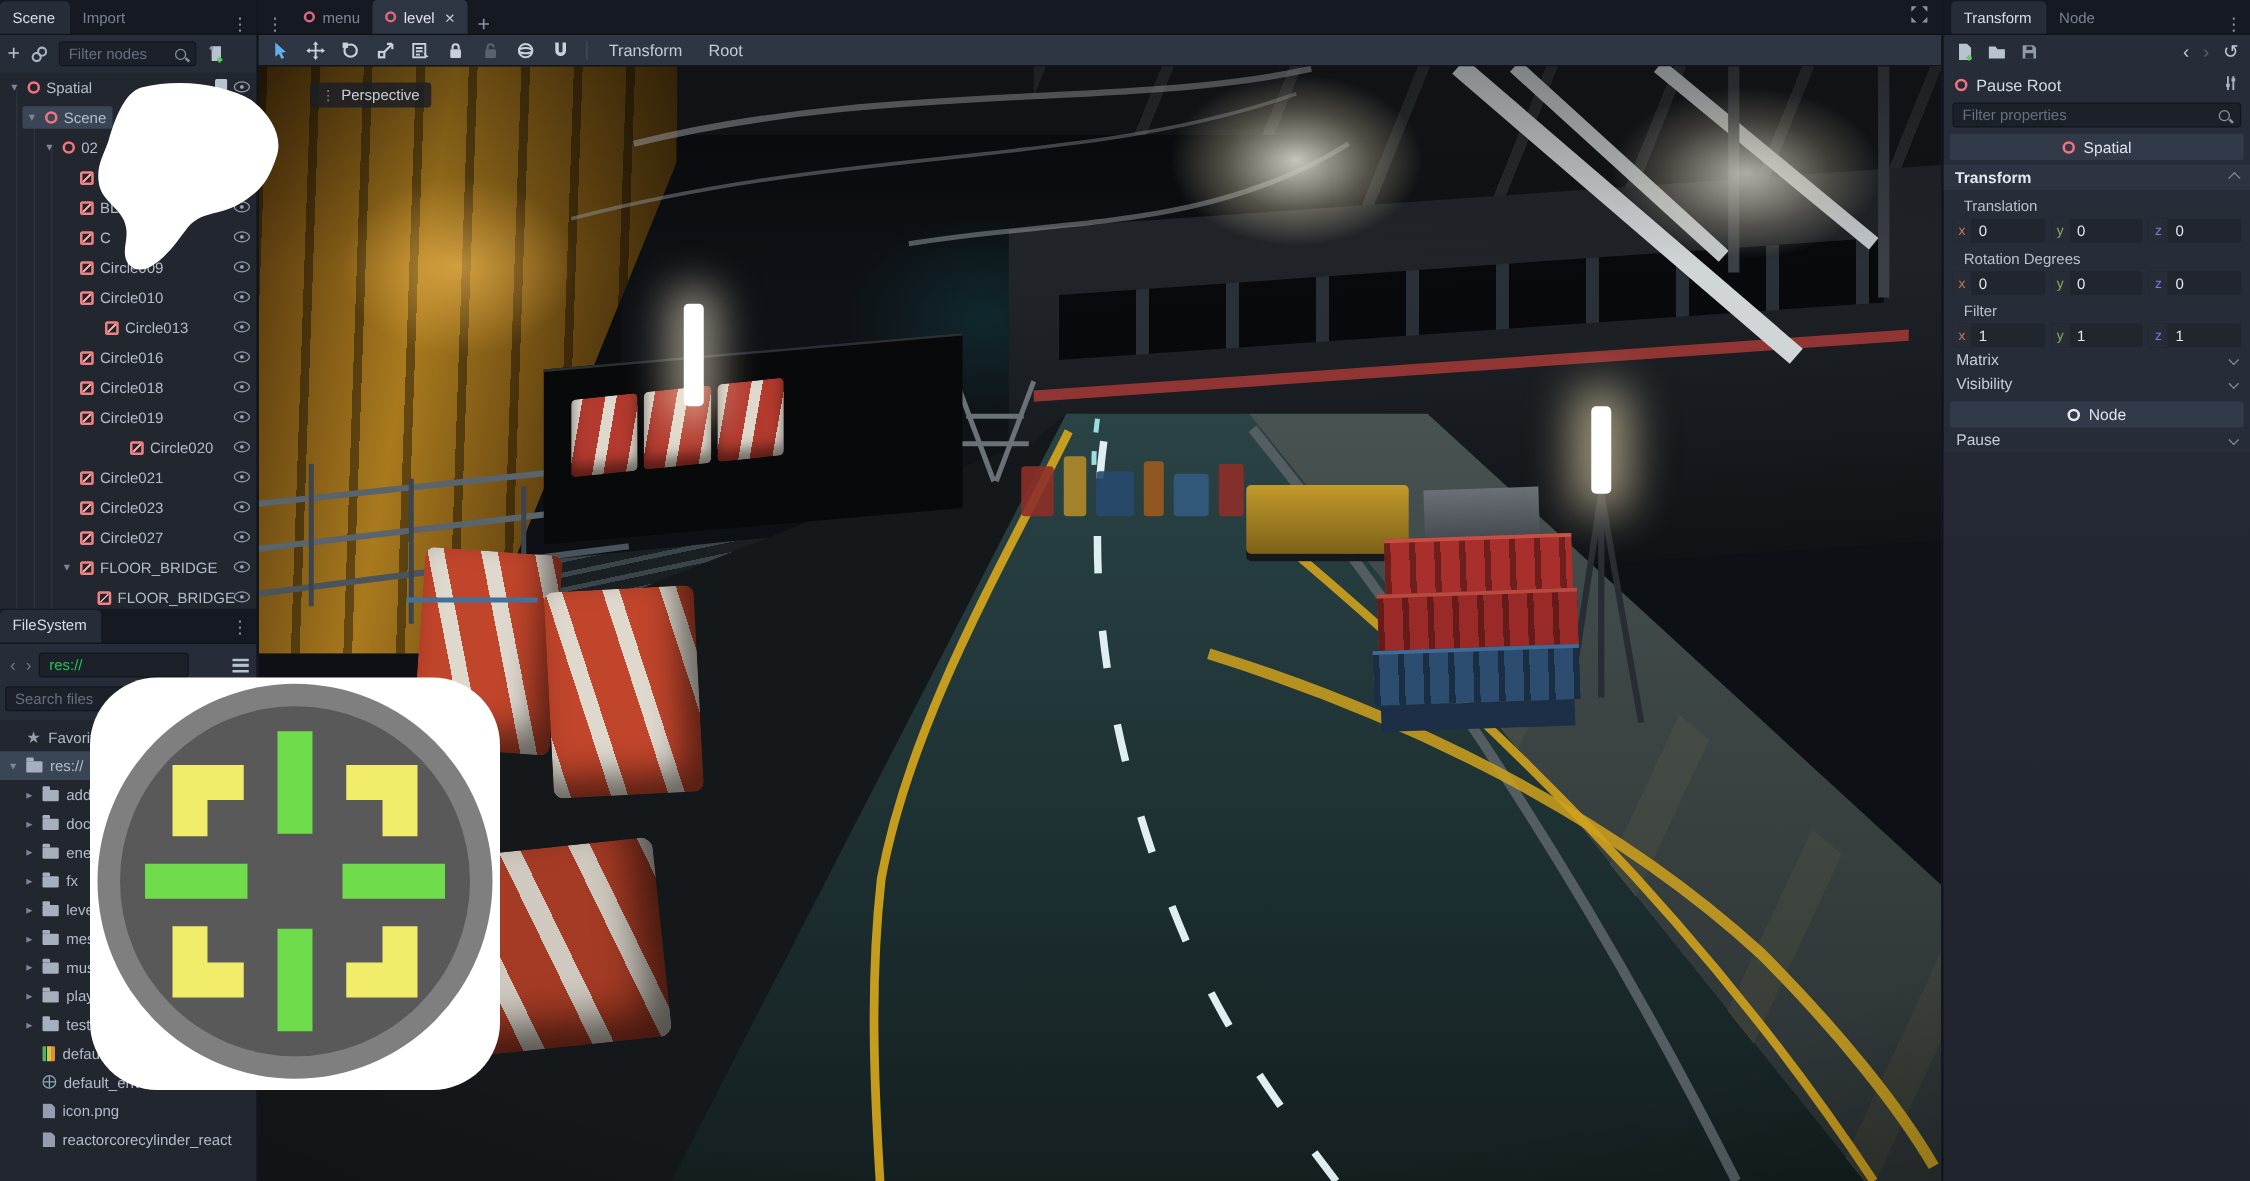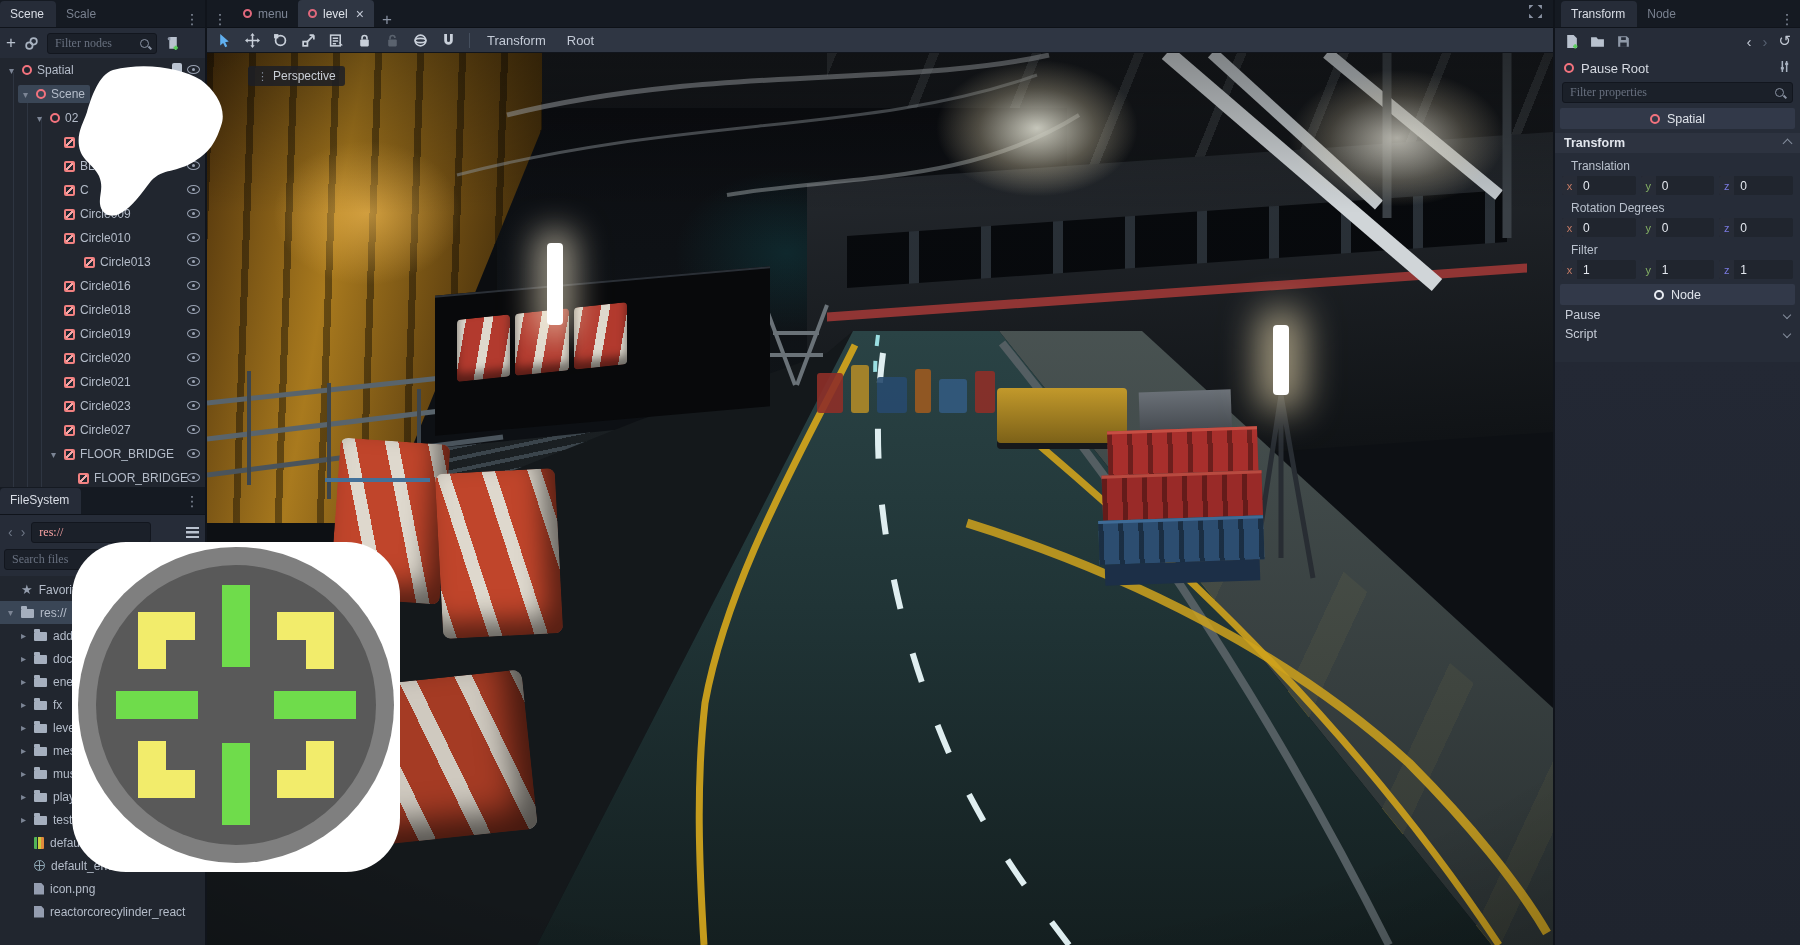--- a/index.html
+++ b/index.html
@@ -6,22 +6,22 @@
   *{box-sizing:border-box;}
   #app{position:relative;width:1800px;height:945px;background:#1a1f28;overflow:hidden;
        font-family:"Liberation Sans",sans-serif;color:#b6bdc9;font-size:12px;}
   .abs{position:absolute;}
 
   
   .tabbar{background:#151a22;display:flex;align-items:flex-end;height:28px;border-bottom:1px solid #10141b;}
   .tab{padding:5px 12px 6px 10px;color:#79818f;display:flex;align-items:center;gap:6px;height:26px;border-radius:4px 4px 0 0;cursor:default;}
   .tab.active{background:#262c38;color:#d9dde5;}
   .kebab{color:#8a93a3;font-size:14px;padding:0 6px;}
-  .inputbox{background:#1b2029;border:1px solid #12161e;border-radius:3px;color:#fca5a5;
-            font-family:Liberation Serif, serif;font-size:12px;padding:2px 20px 2px 7px;outline:none;}
+  .inputbox{background:#1b2029;border:1px solid #12161e;border-radius:3px;color:#22c55e;
+            font-family:Liberation Sans, sans-serif;font-size:12px;padding:2px 20px 2px 7px;outline:none;}
   .inputbox::placeholder{color:#68707f;}
   .mag{position:absolute;width:12px;height:12px;}
   .mag::before{content:"";position:absolute;left:0;top:0;width:7px;height:7px;border:1.6px solid #8a93a3;border-radius:50%;}
   .mag::after{content:"";position:absolute;left:8px;top:8px;width:4px;height:1.8px;background:#8a93a3;transform:rotate(45deg);}
   .chev{width:7px;height:7px;border-right:1.6px solid #858e9d;border-bottom:1.6px solid #858e9d;transform:rotate(45deg);display:inline-block;}
   .chev.up{transform:rotate(-135deg);}
 
   
   .i-node{width:10px;height:10px;border:2.4px solid #f3737e;border-radius:50%;display:inline-block;flex:none;}
   .i-node.white{border-color:#e8ecf2;}
@@ -112,21 +112,21 @@
 <body>
 
 <div id="app">
 
   <div id="dock-left" class="abs">
     <div class="tabbar">
       <div class="tab active">
           <span>Scene</span>
         </div>
       <div class="tab">
-          <span>Scale</span>
+          <span>Import</span>
         </div>
       <span class="kebab" style="margin-left:auto;">⋮</span>
     </div>
     <div class="dock-toolbar">
       <span class="plusbtn">+</span>
       <span>
         <svg class="icon" viewBox="0 0 14 14" fill="none" stroke="#a9b3c1" stroke-width="1.6">
             <circle cx="5" cy="9" r="3"></circle>
             <circle cx="9" cy="5" r="3"></circle>
           </svg>
@@ -269,21 +269,21 @@
     <span class="rowhl">
       <span class="arrow"></span>
       <span class="nicon i-mesh"></span>
       <span class="nlabel">Circle019</span>
     </span>
     <span class="right">
 
       <span class="eyeslot eye"></span>
     </span>
   </div>
-        <div class="trow" style="padding-left: 46px;">
+        <div class="trow" style="padding-left: 46px; margin-left: 40px;">
     <span class="rowhl">
       <span class="arrow"></span>
       <span class="nicon i-mesh"></span>
       <span class="nlabel">Circle020</span>
     </span>
     <span class="right">
 
       <span class="eyeslot eye"></span>
     </span>
   </div>
@@ -740,20 +740,30 @@
             </span>
       <span class="vfield">
               <span class="ax axy" style="color: rgb(132, 177, 100);">y</span>
               <span class="val vy">1</span>
             </span>
       <span class="vfield">
               <span class="ax axz" style="color: rgb(122, 122, 224);">z</span>
               <span class="val vz">1</span>
             </span>
     </div>
+  </div>
+      </div>
+    <div id="collapsed-rows">
+        <div class="crow">
+    <span class="clabel">Matrix</span>
+    <span class="chev"></span>
+  </div>
+        <div class="crow">
+    <span class="clabel">Visibility</span>
+    <span class="chev"></span>
   </div>
       </div>
     <div class="sectionhdr">
       <span class="i-node white"></span>
       <span>Node</span>
     </div>
     <div id="node-rows">
         <div class="crow">
     <span class="clabel">Pause</span>
     <span class="chev"></span>

